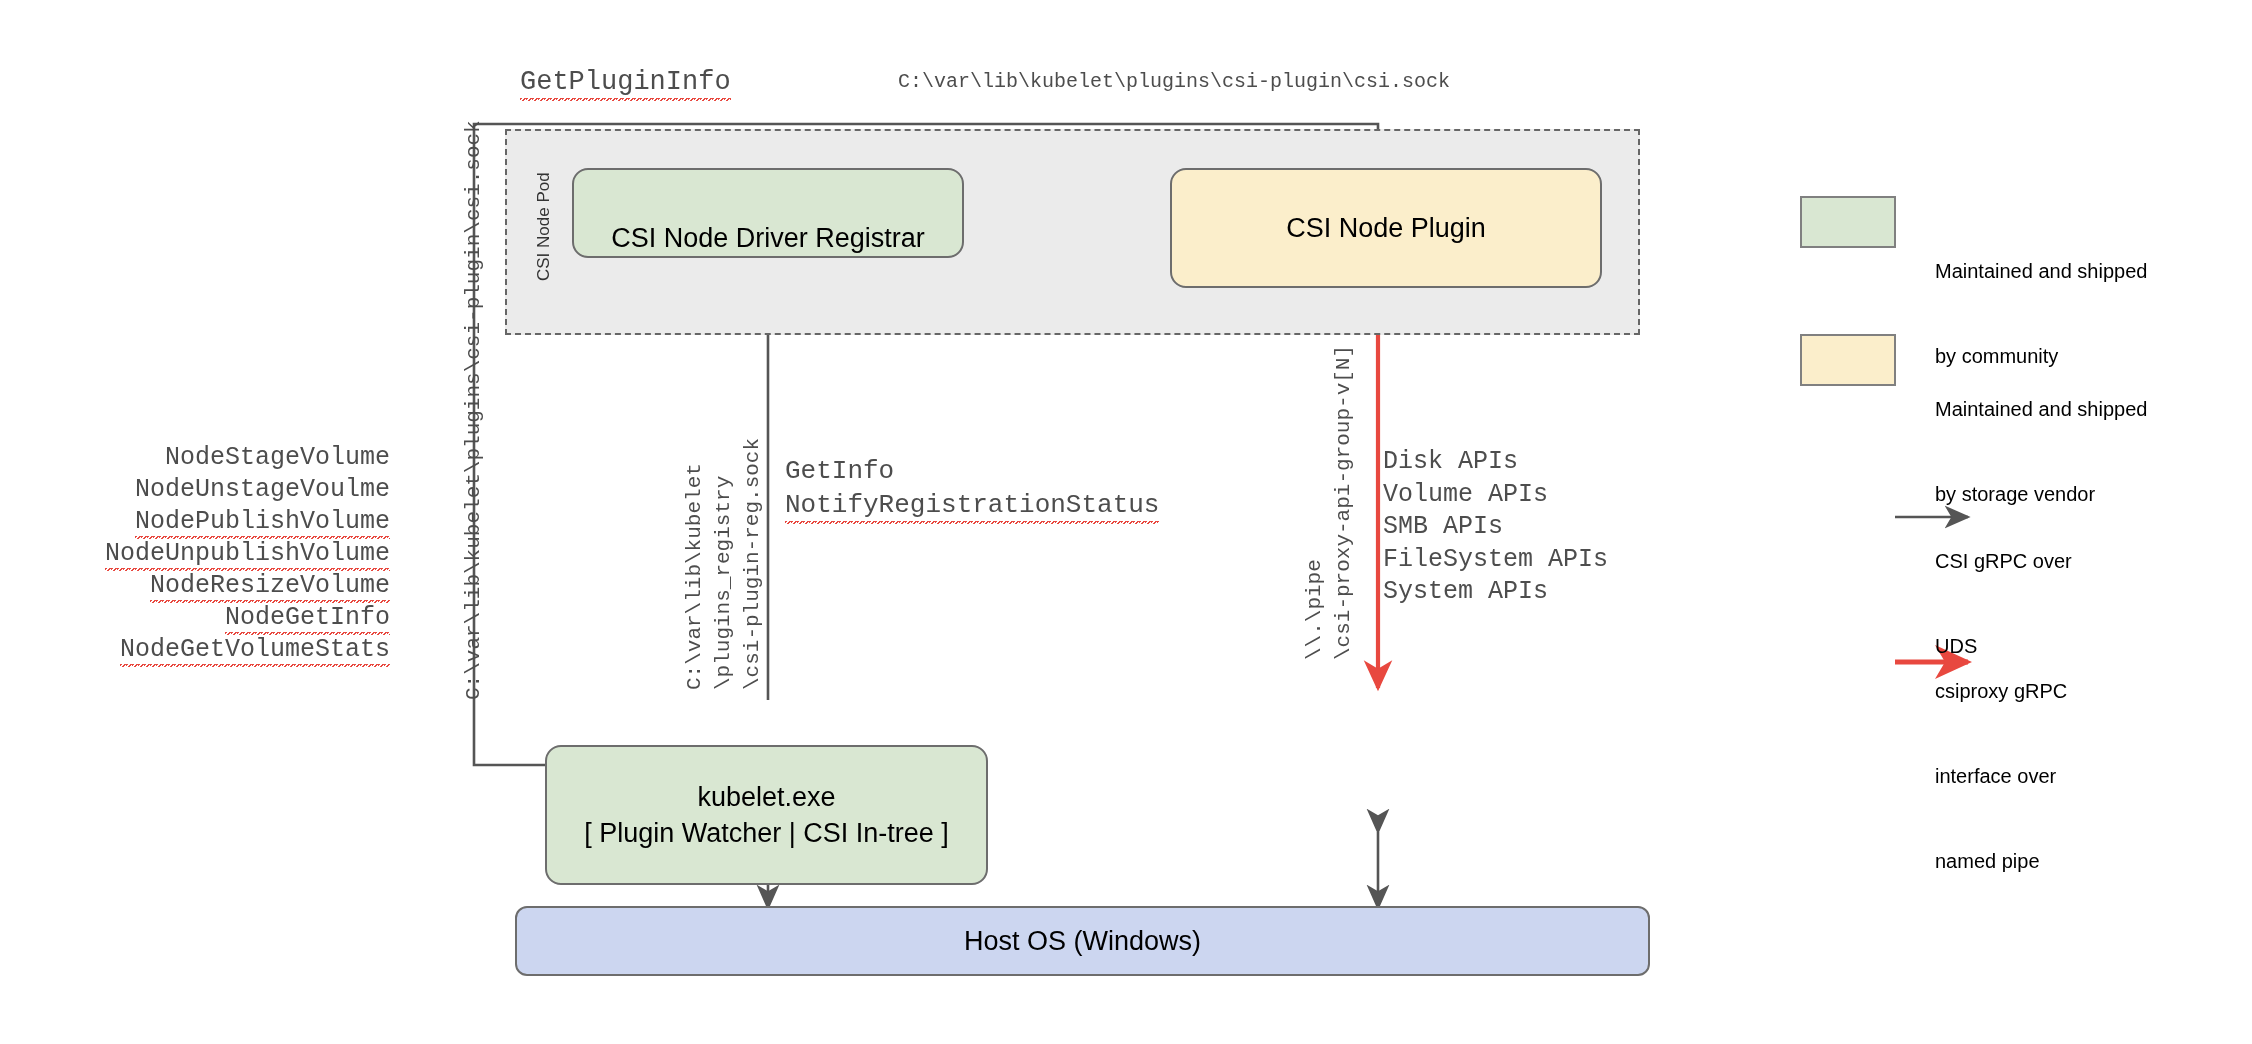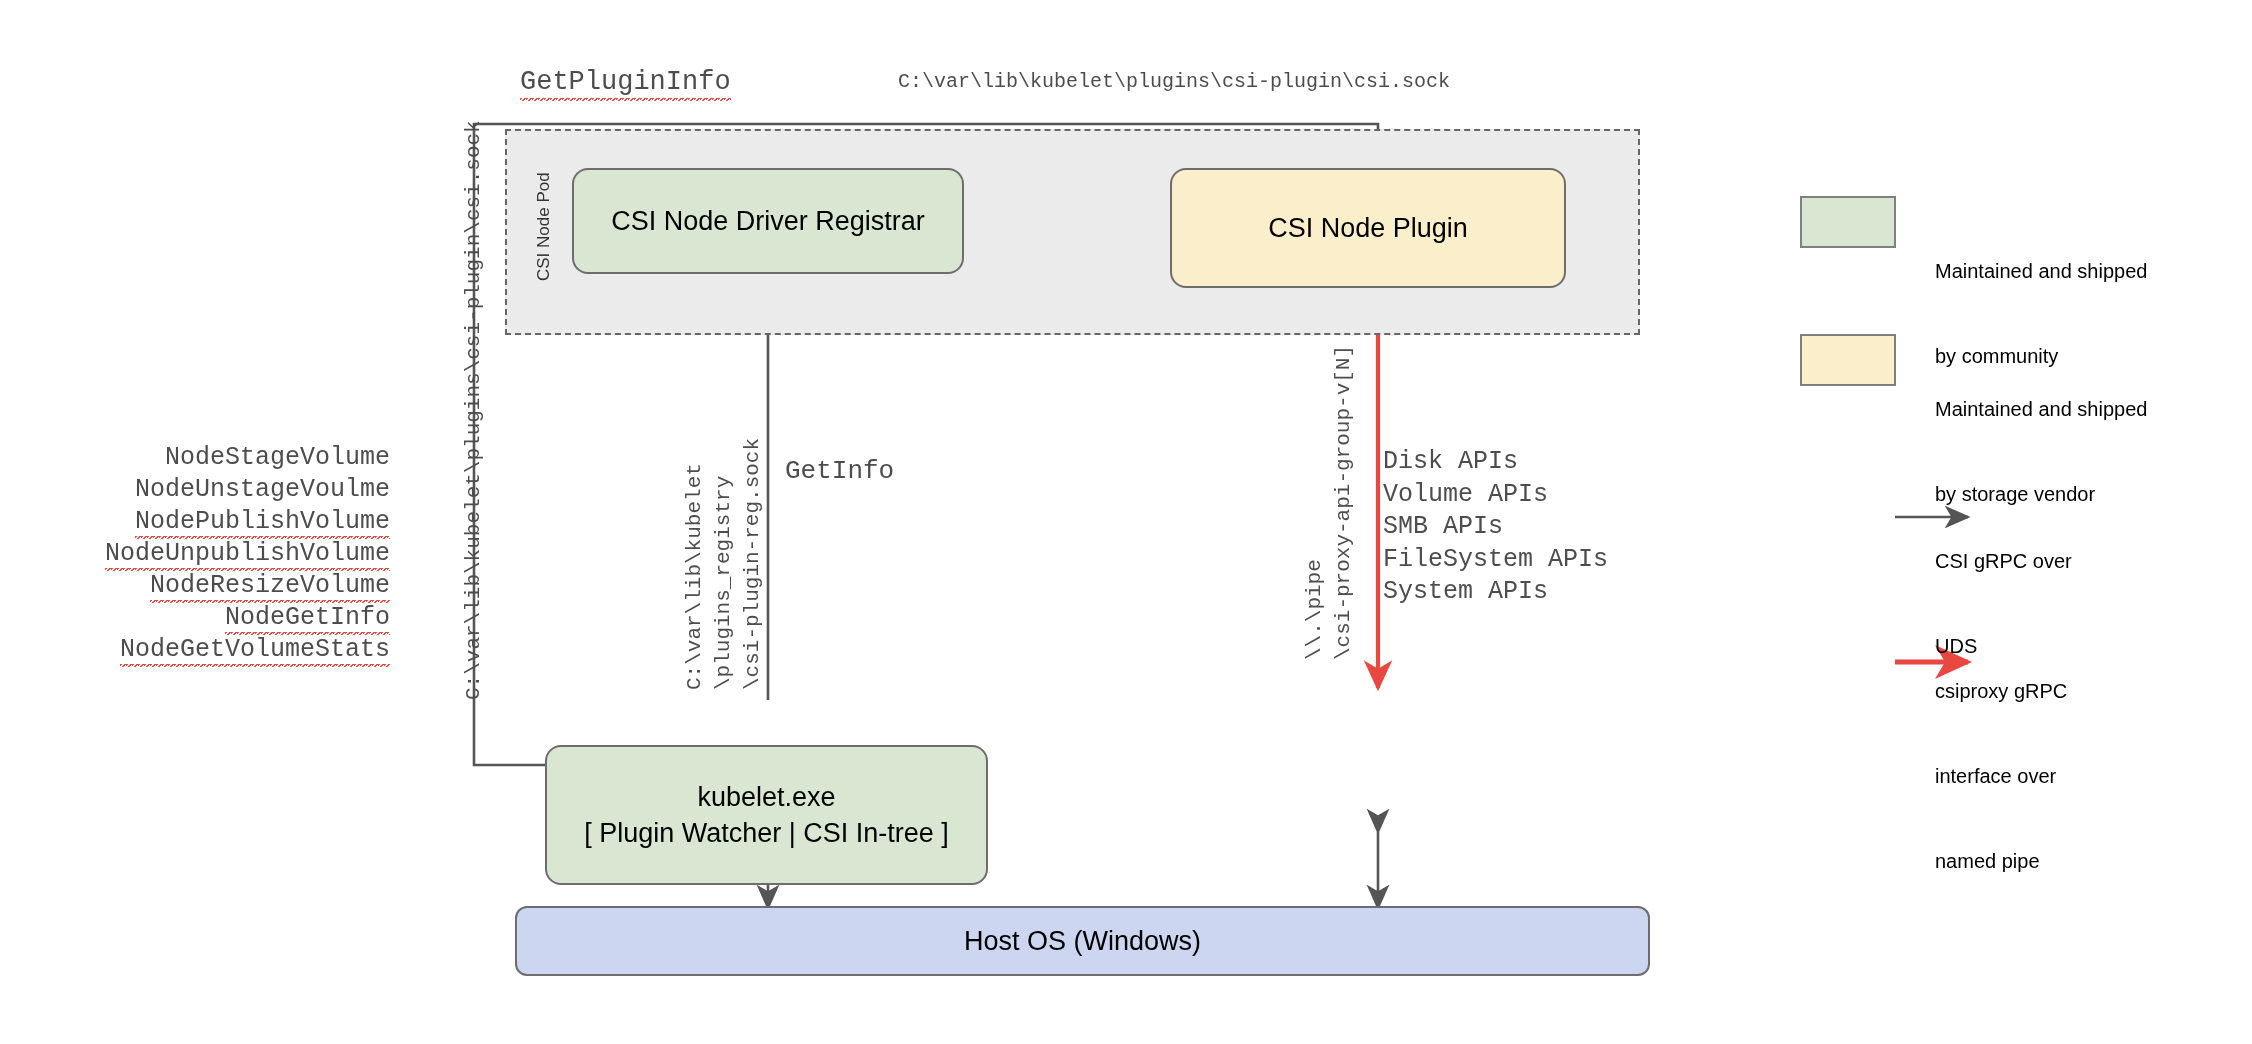--- a/index.html
+++ b/index.html
@@ -79,25 +79,25 @@
 
     <path d="M 1378,832 L 1378,908" fill="none" stroke="#555555" stroke-width="2.6" marker-start="url(#ah-gray-b)" marker-end="url(#ah-gray)"></path>
 
     <path d="M 1895,517 L 1968,517" fill="none" stroke="#555555" stroke-width="2.6" marker-end="url(#ah-gray)"></path>
     <path d="M 1895,662 L 1968,662" fill="none" stroke="#e8483f" stroke-width="5" marker-end="url(#ah-red)"></path>
   </svg>
 
   <div class="pod" style="left:505px;top:129px;width:1135px;height:206px;"></div>
   <div class="pod-label" style="left:534px;top:281px;">CSI Node Pod</div>
 
-  <div class="node green" style="left:572px;top:168px;width:392px;height:106px;">
+  <div class="node green" style="left:572px;top:168px;width:392px;height:90px;justify-content:flex-end;">
     <div class="l1">CSI Node Driver Registrar</div>
   </div>
 
-  <div class="node yellow" style="left:1170px;top:168px;width:396px;height:120px;">
+  <div class="node yellow" style="left:1170px;top:168px;width:432px;height:120px;">
     <div class="l1">CSI Node Plugin</div>
   </div>
 
   <div class="node green" style="left:545px;top:697px;width:443px;height:140px;margin-top:48px;">
     <div class="l1">kubelet.exe</div>
     <div class="l2">[ Plugin Watcher | CSI In-tree ]</div>
   </div>
 
 
   <div class="node blue" style="left:515px;top:906px;width:1135px;height:70px;">
@@ -111,20 +111,21 @@
   <div class="vlabel" style="left:462px;top:700px;">C:\var\lib\kubelet\plugins\csi-plugin\csi.sock</div>
 
   <div class="vgroup" style="left:680px;top:690px;"><span>C:\var\lib\kubelet</span>
   </div>
   <div class="vgroup" style="left:709px;top:690px;"><span>\plugins_registry</span>
   </div>
   <div class="vgroup" style="left:738px;top:690px;"><span>\csi-plugin-reg.sock</span>
   </div>
 
   <div class="txtblk mono" style="left:785px;top:456px;font-size:26px;">GetInfo</div>
+  <div class="txtblk mono squig" style="left:785px;top:490px;font-size:26px;">NotifyRegistrationStatus</div>
 
   <div class="vgroup" style="left:1300px;top:660px;"><span>\\.\pipe</span>
   </div>
   <div class="vgroup" style="left:1329px;top:660px;"><span>\csi-proxy-api-group-v[N]</span>
   </div>
 
   <div class="api-list" id="apiList" style="left:100px;top:442px;width:290px;">
       <div><span>NodeStageVolume</span></div>
       <div><span>NodeUnstageVoulme</span></div>
       <div><span class="sp">NodePublishVolume</span></div>

